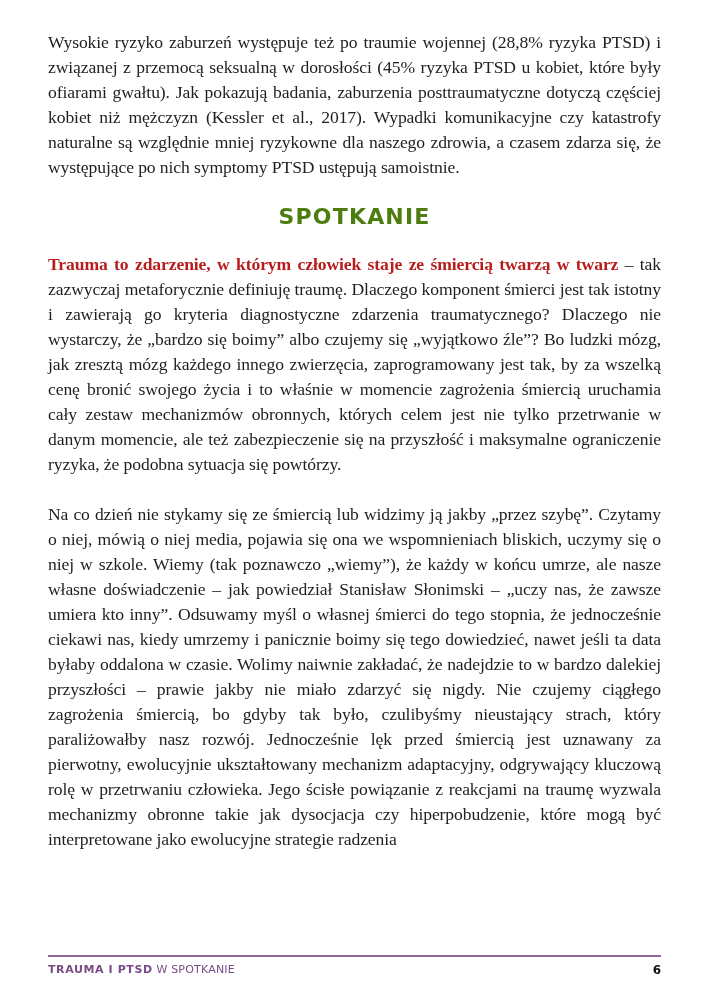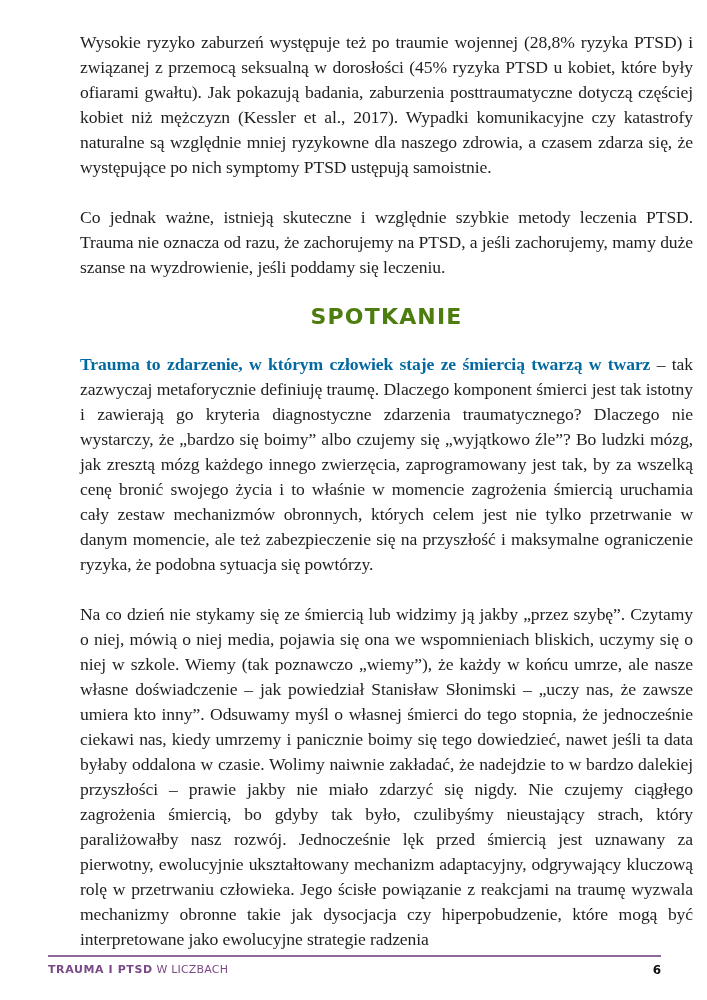--- a/index.html
+++ b/index.html
@@ -13,35 +13,34 @@
       position: relative;
       overflow: hidden;
       font-family: "DejaVu Serif", "Liberation Serif", serif;
       color: #1e1e1e;
     }
     .page {
       position: absolute;
       left: 48px;
       top: 30px;
       width: 613px;
-      margin-left: 32px;
     }
     .para {
       margin: 0;
       font-family: "Liberation Serif", "DejaVu Serif", serif;
       font-size: 17.6px;
       line-height: 25px;
       text-align: justify;
       text-align-last: left;
       hyphens: manual;
       letter-spacing: -0.1px;
     }
     .para + .para { margin-top: 25px; }
     .highlight {
-      color: #0369a1;
+      color: #b91c1c;
       font-weight: bold;
     }
     .heading {
       margin: 22px 0 20px 0;
       text-align: center;
       font-family: "DejaVu Sans", "Liberation Sans", sans-serif;
       font-weight: 900;
       font-size: 22px;
       line-height: 30px;
       letter-spacing: 1.2px;
@@ -82,29 +81,28 @@
       font-weight: 900;
       color: #111111;
       font-size: 12px;
     }
   </style>
 </head>
 <body>
 
 <div class="page">
   <p class="para">Wysokie ryzyko zaburzeń występuje też po traumie wojennej (28,8% ryzyka PTSD) i związanej z przemocą seksualną w dorosłości (45% ryzyka PTSD u kobiet, które były ofiarami gwałtu). Jak pokazują badania, zaburzenia posttraumatyczne doty­czą częściej kobiet niż mężczyzn (Kessler et al., 2017). Wypadki komunikacyjne czy katastrofy naturalne są względnie mniej ryzykowne dla naszego zdrowia, a czasem zdarza się, że występujące po nich symptomy PTSD ustępują samoistnie.</p>
-  <p class="para">Co jednak ważne, istnieją skuteczne i względnie szybkie metody leczenia PTSD. Trauma nie oznacza od razu, że zachorujemy na PTSD, a jeśli zachorujemy, mamy duże szanse na wyzdrowienie, jeśli poddamy się leczeniu.</p>
 
   <h2 class="heading">
     <span>SPOTKANIE</span>
   </h2>
 
   <p class="para"><span class="highlight">Trauma to zdarzenie, w którym człowiek staje ze śmiercią twarzą w twarz</span><span> – tak zazwyczaj metaforycznie definiuję traumę. Dlaczego komponent śmierci jest tak is­totny i zawierają go kryteria diagnostyczne zdarzenia traumatycznego? Dlaczego nie wystarczy, że „bardzo się boimy” albo czujemy się „wyjątkowo źle”? Bo ludzki mózg, jak zresztą mózg każdego innego zwierzęcia, zaprogramowany jest tak, by za wszelką cenę bronić swojego życia i to właśnie w momencie zagrożenia śmier­cią uruchamia cały zestaw mechanizmów obronnych, których celem jest nie tylko przetrwanie w danym momencie, ale też zabezpieczenie się na przyszłość i maksy­malne ograniczenie ryzyka, że podobna sytuacja się powtórzy.</span></p>
   <p class="para">Na co dzień nie stykamy się ze śmiercią lub widzimy ją jakby „przez szybę”. Czyta­my o niej, mówią o niej media, pojawia się ona we wspomnieniach bliskich, uczy­my się o niej w szkole. Wiemy (tak poznawczo „wiemy”), że każdy w końcu umrze, ale nasze własne doświadczenie – jak powiedział Stanisław Słonimski – „uczy nas, że zawsze umiera kto inny”. Odsuwamy myśl o własnej śmierci do tego stopnia, że jednocześnie ciekawi nas, kiedy umrzemy i panicznie boimy się tego dowiedzieć, nawet jeśli ta data byłaby oddalona w czasie. Wolimy naiwnie zakładać, że nadej­dzie to w bardzo dalekiej przyszłości – prawie jakby nie miało zdarzyć się nigdy. Nie czujemy ciągłego zagrożenia śmiercią, bo gdyby tak było, czulibyśmy nieusta­jący strach, który paraliżowałby nasz rozwój. Jednocześnie lęk przed śmiercią jest uznawany za pierwotny, ewolucyjnie ukształtowany mechanizm adaptacyjny, od­grywający kluczową rolę w przetrwaniu człowieka. Jego ścisłe powiązanie z reak­cjami na traumę wyzwala mechanizmy obronne takie jak dysocjacja czy hiper­pobudzenie, które mogą być interpretowane jako ewolucyjne strategie radzenia</p>
 </div>
 
 <div class="footer">
   <div class="footer-rule"></div>
   <div class="footer-row">
-    <span><span class="footer-title-bold">TRAUMA I PTSD</span><span class="footer-title-light"> W LICZBACH</span></span>
+    <span><span class="footer-title-bold">TRAUMA I PTSD</span><span class="footer-title-light"> W SPOTKANIE</span></span>
     <span class="page-number">6</span>
   </div>
 </div>
 
 </body></html>

